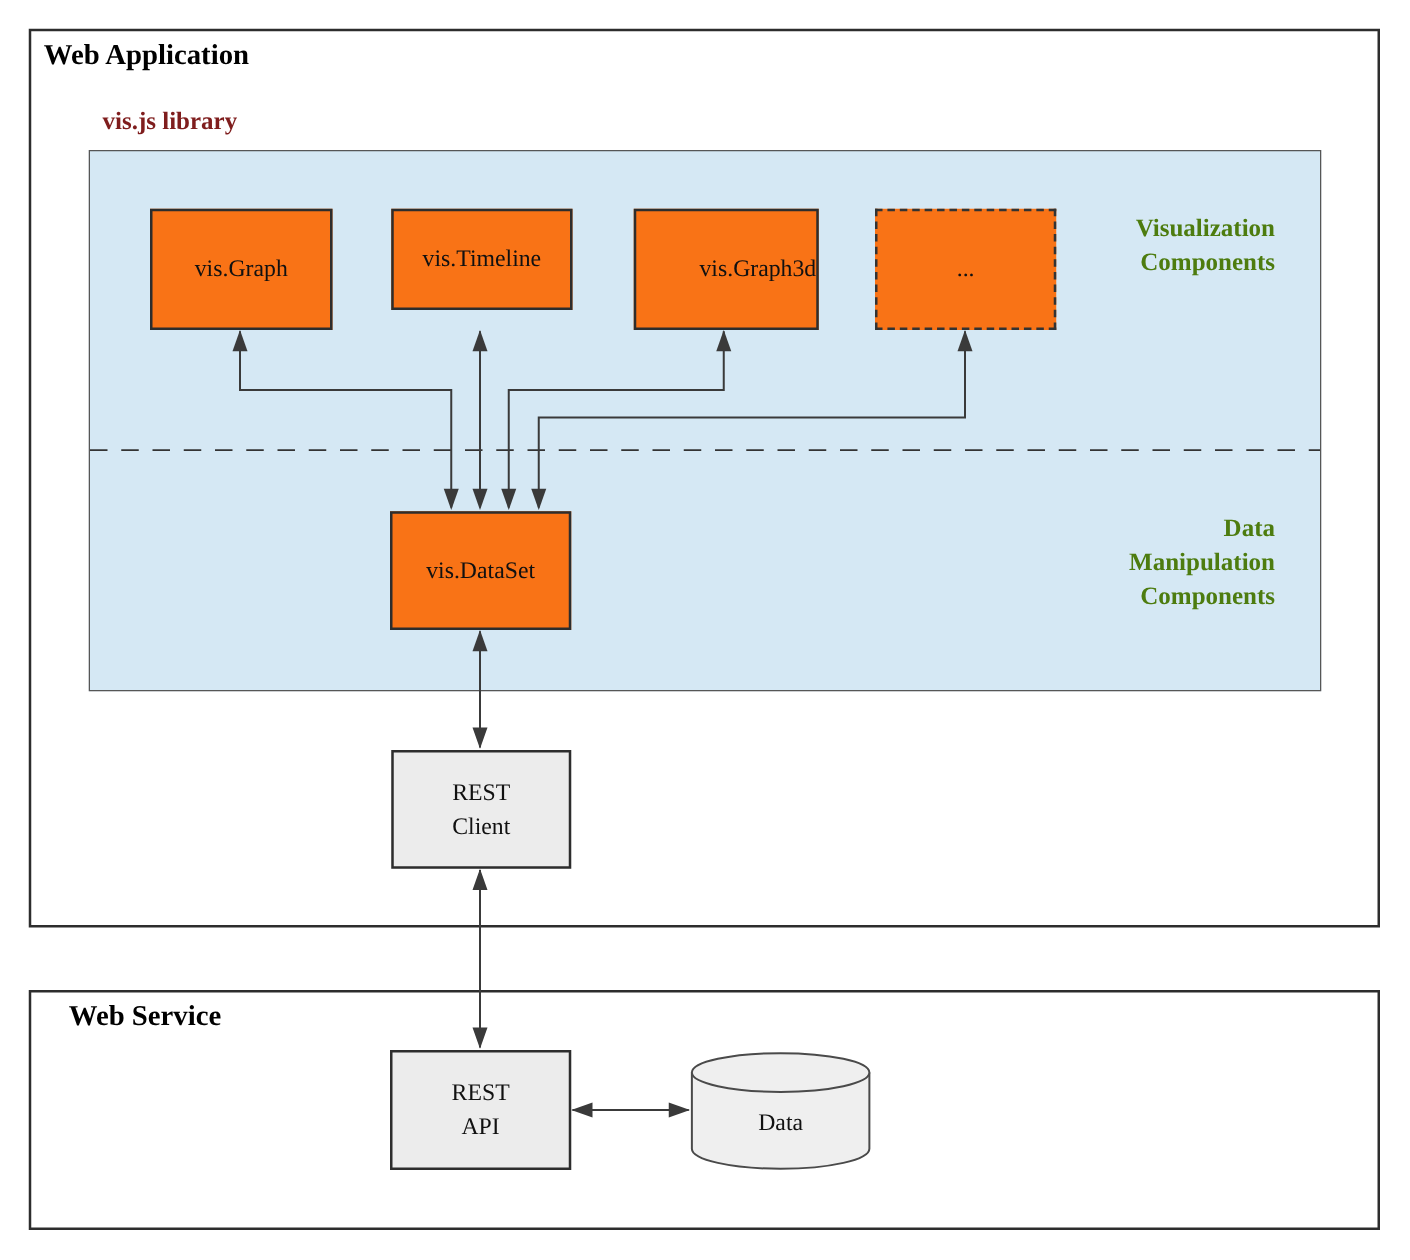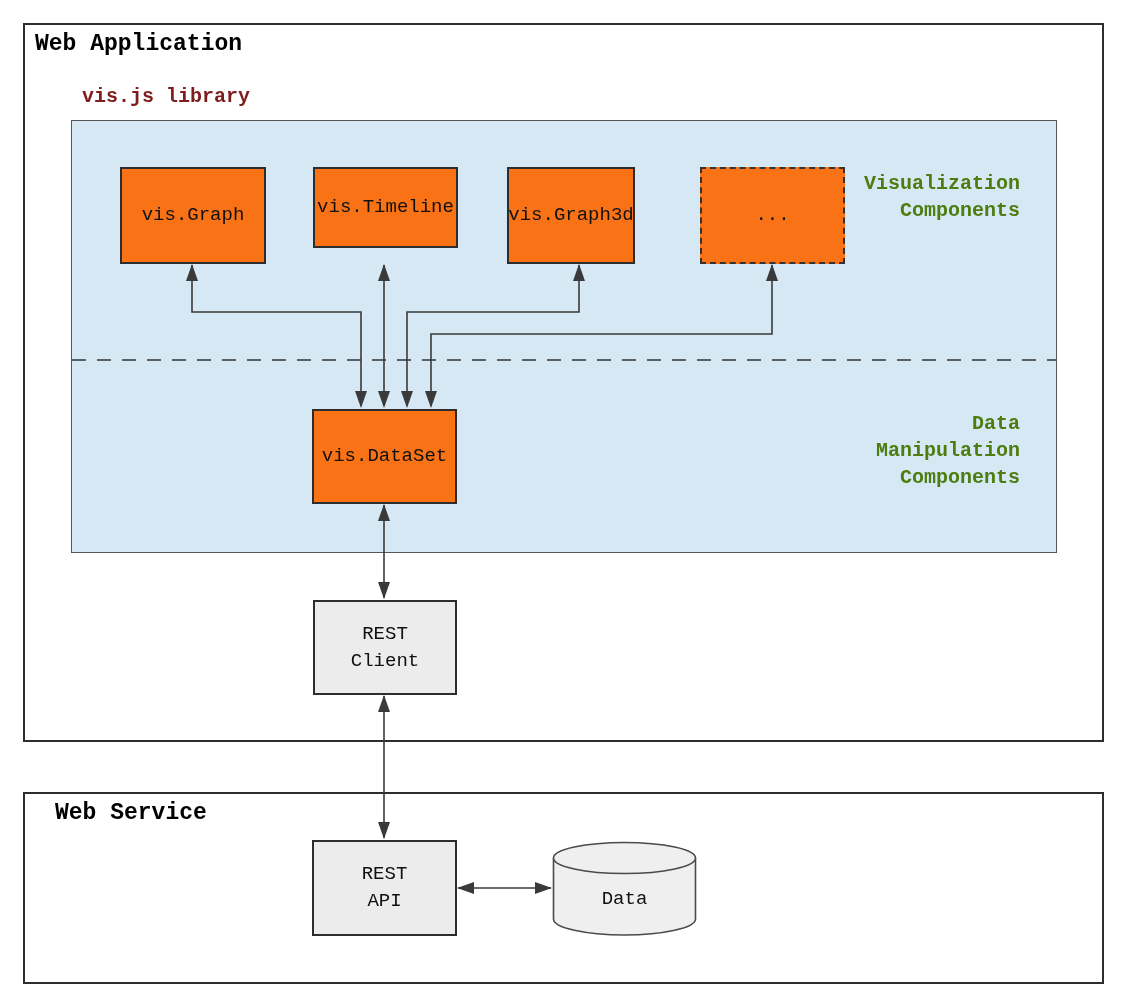--- a/index.html
+++ b/index.html
@@ -1,18 +1,18 @@
 <!DOCTYPE html>
 <html style="--library-fill: #d5e8f4; --service-fill: #ececec; --node-border: #2d2d2d; --arrow: #3a3a3a; --background: #ffffff;"><head>
 <meta charset="utf-8">
 <style>
   html,body{margin:0;padding:0;background:#fff;}
   #stage{
     position:relative;width:1128px;height:1008px;background:#fff;
-    font-family:Liberation Mono, monospace;color:#000;
+    font-family:Liberation Serif, serif;color:#000;
     overflow:hidden;
     border-radius:29px;
   }
   .abs{position:absolute;box-sizing:border-box;}
 
   
   .outer-box{border:2px solid #2d2d2d;background:#fff;}
   .section-title{font-weight:bold;font-size:23px;line-height:28px;color:#000;white-space:nowrap;}
   .sub-title{font-weight:bold;font-size:20px;line-height:24px;color:#7f1d1d;white-space:nowrap;}
 
@@ -55,21 +55,21 @@
   <div class="abs sub-title" style="left:82px;top:85px;">vis.js library</div>
 
   <div class="abs library-box" style="left:71px;top:120px;width:986px;height:433px;"></div>
 
   <div class="abs node" style="left:120px;top:167px;width:146px;height:97px;">
     <span>vis.Graph</span>
   </div>
   <div class="abs node" style="left:313px;top:167px;width:145px;height:81px;">
     <span>vis.Timeline</span>
   </div>
-  <div class="abs node" style="left:507px;top:167px;width:128px;height:97px;">
+  <div class="abs node" style="left:507px;top:167px;width:148px;height:97px;justify-content:flex-end;">
     <span>vis.Graph3d</span>
   </div>
   <div class="abs node dashed" style="left:700px;top:167px;width:145px;height:97px;">
     <span>...</span>
   </div>
 
   <div class="abs side-label" style="right:108px;top:170px;">Visualization
 Components</div>
 
   <div class="abs node" style="left:312px;top:409px;width:145px;height:95px;">

